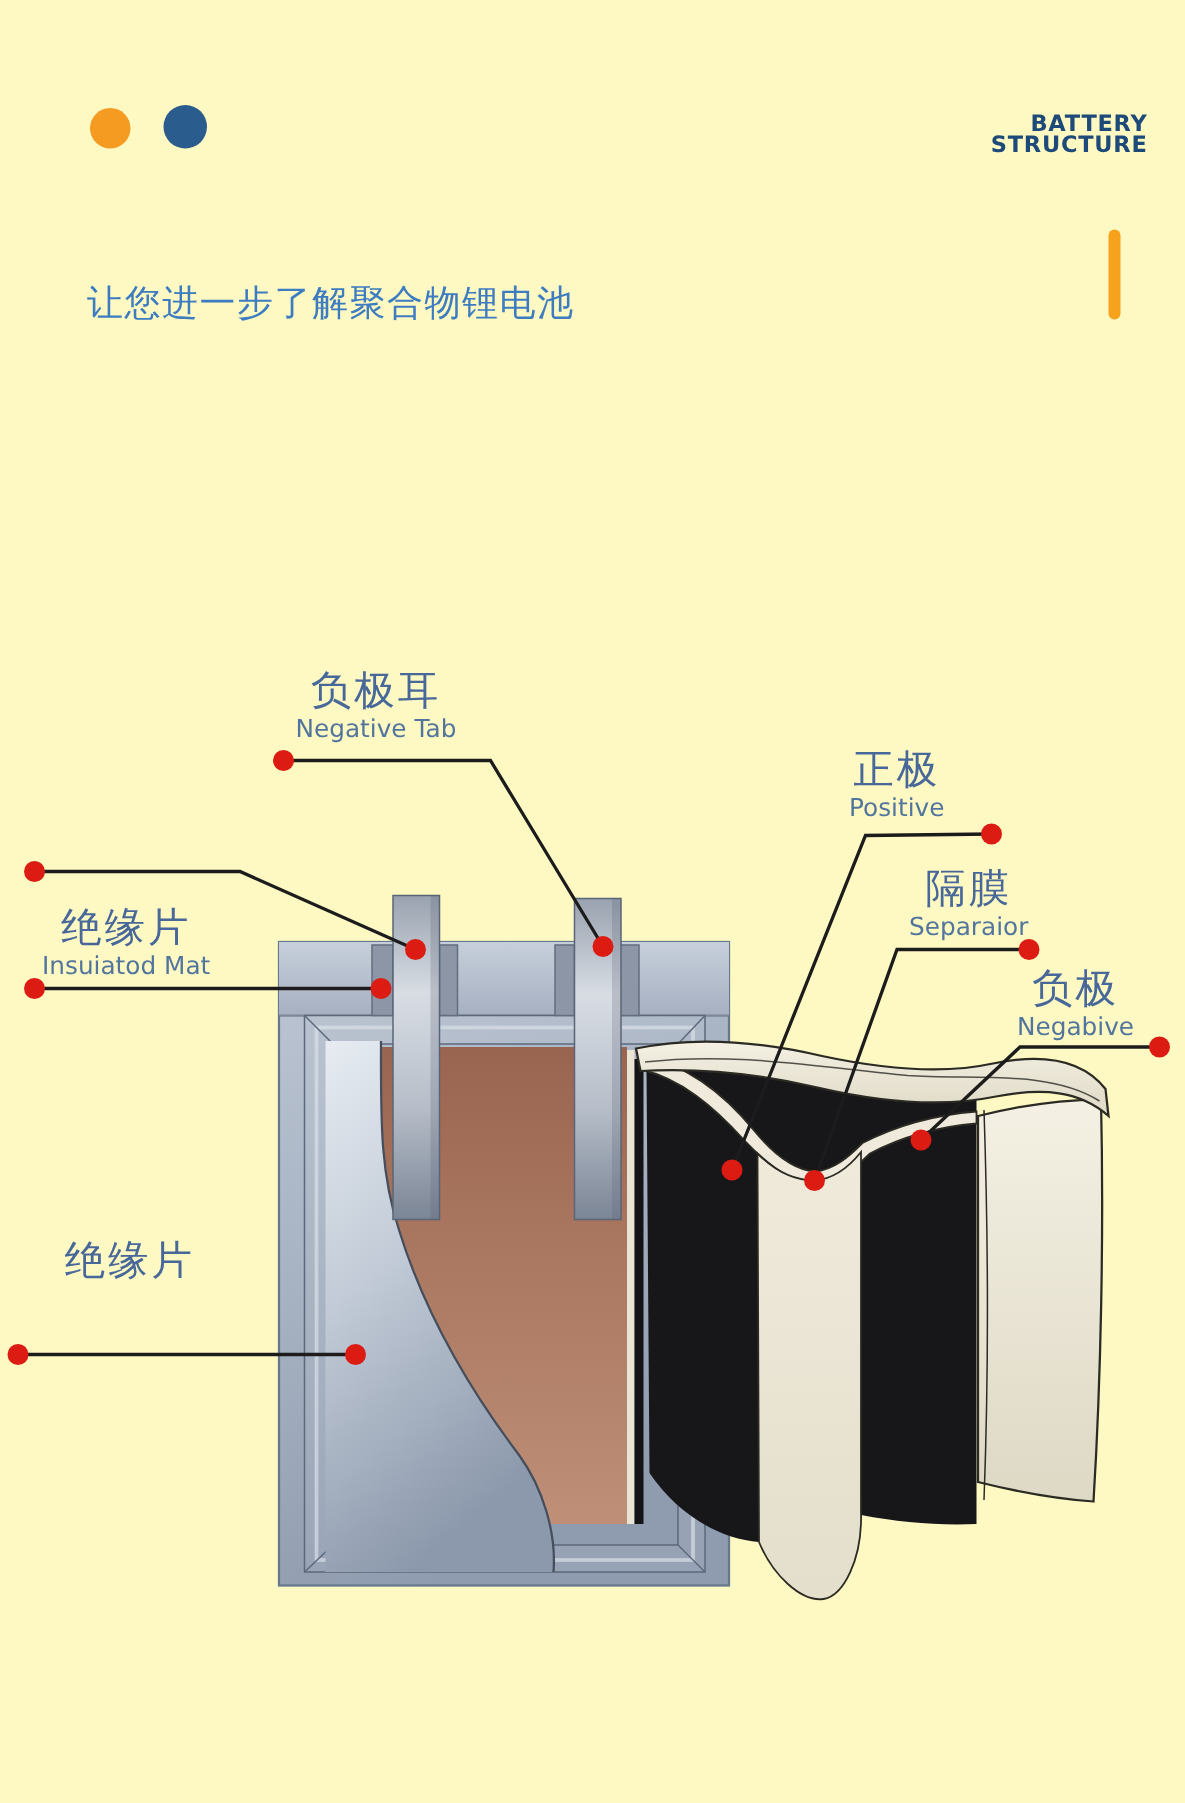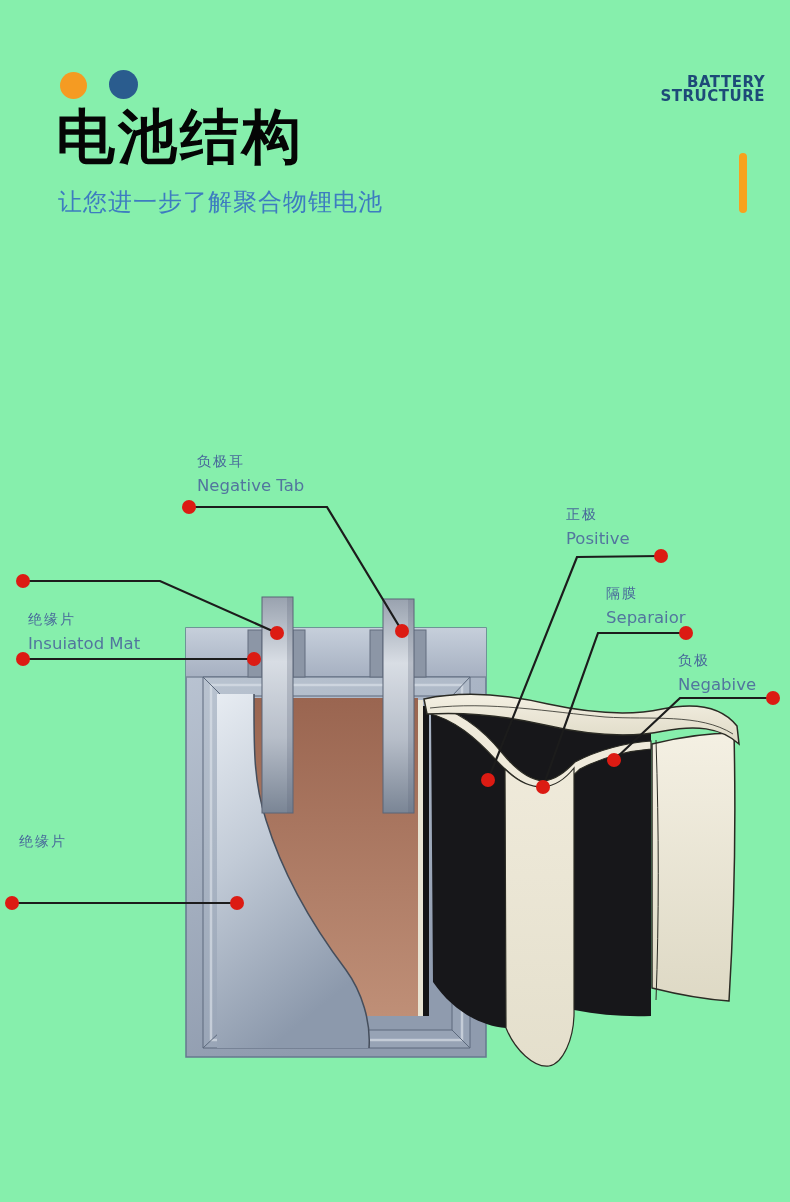--- a/index.html
+++ b/index.html
@@ -1,48 +1,47 @@
 <!DOCTYPE html>
 <html><head>
 <meta charset="utf-8">
 <style>
   html,body{margin:0;padding:0;background:#fff;}
-  .page{position:relative;width:790px;height:1202px;background:#86efac;overflow:hidden;
+  .page{position:relative;width:790px;height:1202px;background:#fef9c3;overflow:hidden;
         font-family:"DejaVu Sans","Liberation Sans",sans-serif;}
   
   .dot{position:absolute;border-radius:50%;}
   .dot-orange{left:60px;top:72px;width:27px;height:27px;background:#f59b22;}
   .dot-blue{left:109px;top:70px;width:29px;height:29px;background:#2a5c8e;}
   .brand{position:absolute;right:25px;top:75px;text-align:right;color:#1d4a78;
          font-size:15px;font-weight:bold;line-height:14px;letter-spacing:.5px;}
   .title{position:absolute;left:56px;top:102px;font-size:59px;font-weight:900;
          color:#050505;letter-spacing:3px;line-height:70px;}
   .subtitle{position:absolute;left:58px;top:186px;font-size:24px;color:#3d7cc0;letter-spacing:1px;}
   .accent-bar{position:absolute;left:739px;top:153px;width:8px;height:60px;border-radius:4px;background:#f7a21d;}
   
   .battery-svg{position:absolute;left:0;top:0;width:790px;height:1202px;}
   
   .dlabel{position:absolute;z-index:5;}
-  .dlabel .cn{font-size:14px;color:#48689a;letter-spacing:2px;line-height:24px;}
+  .dlabel .cn{font-size:27px;color:#48689a;letter-spacing:2px;line-height:24px;text-align:center;}
   .dlabel .en{font-size:16.5px;color:#52759e;margin-top:3px;line-height:20px;}
   .caption{position:absolute;top:1114px;left:0;width:100%;text-align:center;
            font-size:21px;color:#3e3e3e;letter-spacing:2px;}
 </style>
 </head>
 <body>
 
 <div class="page">
 
   <span class="dot dot-orange"></span>
   <span class="dot dot-blue"></span>
   <div class="brand">
     <span>BATTERY</span><br>
     <span>STRUCTURE</span>
   </div>
-  <div class="title">电池结构</div>
   <div class="subtitle">让您进一步了解聚合物锂电池</div>
   <span class="accent-bar"></span>
 
   <svg class="battery-svg" viewBox="0 0 790 1202" xmlns="http://www.w3.org/2000/svg">
     <defs>
       <linearGradient id="gPouch" x1="0" y1="0" x2="0.35" y2="1">
         <stop offset="0" stop-color="#bdc7d5"></stop>
           <stop offset="1" stop-color="#8f9bae"></stop>
       </linearGradient>
       <linearGradient id="gBand" x1="0" y1="0" x2="0" y2="1">

